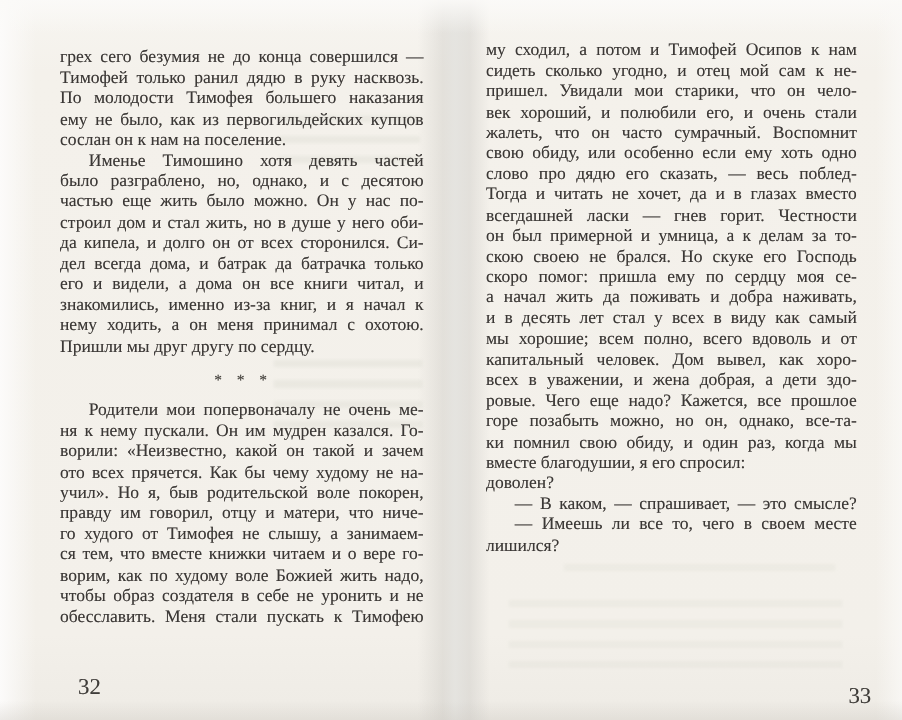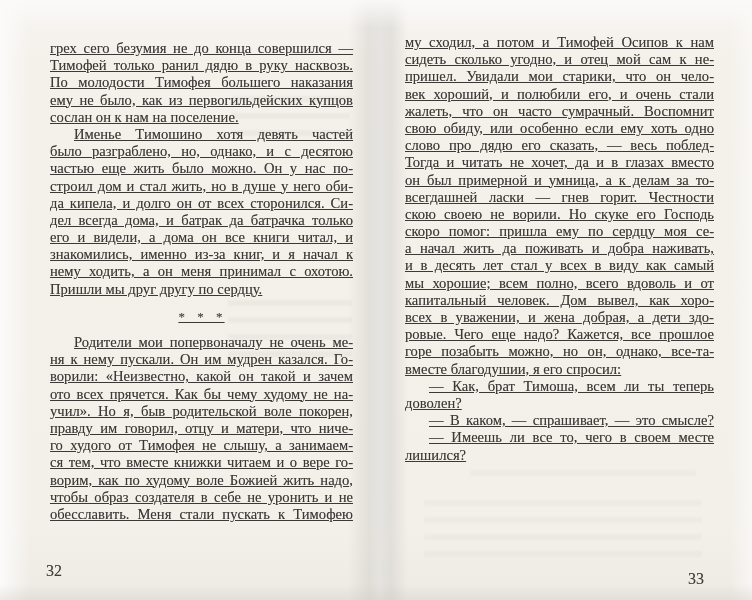--- a/index.html
+++ b/index.html
@@ -24,30 +24,30 @@
   
   .gutter{position:absolute;left:348px;top:0;width:60px;height:100%;
     background:linear-gradient(90deg,
       rgba(180,178,172,0) 0%,
       rgba(183,181,176,.28) 35%,
       rgba(228,227,223,.95) 52%,
       rgba(205,203,199,.45) 72%,
       rgba(185,183,178,0) 100%);}
   
   .text-col{position:absolute;color:var(--text,#3b3836);font-size:14.6px;line-height:17.2px;
-    text-shadow:0 0 .5px rgba(62,56,50,.45);text-decoration:underline;}
+    text-shadow:0 0 .5px rgba(62,56,50,.45);}
   .left-col{left:50px;top:40px;width:303px;}
   .right-col{left:405px;top:34px;width:309px;}
   .line{height:17.2px;text-align:justify;text-align-last:justify;}
   .line.last{text-align-last:left;}
   .line.indent{text-indent:24px;}
   .line.center{text-align:center;text-align-last:center;letter-spacing:2px;word-spacing:5px;
     font-size:13px;margin-top:10px;margin-bottom:9px;color:#46443f;}
-  .pagenum{position:absolute;font-size:16px;color:var(--page_number,#3f3d3a);
-    text-shadow:0 0 .5px rgba(62,56,50,.4);}
+  .pagenum{position:absolute;font-size:19px;color:var(--page_number,#3f3d3a);
+    text-shadow:0 0 .5px rgba(62,56,50,.4);margin-left:19px;}
   .pagenum.pn-left{left:46px;top:562px;}
   .pagenum.pn-right{left:688px;top:570px;}
   
   .ghost{position:absolute;filter:blur(1.3px);opacity:.5;pointer-events:none;
     background:repeating-linear-gradient(180deg,
       rgba(172,178,160,.25) 0 6px,rgba(0,0,0,0) 6px 17px);}
   .g1{left:232px;top:96px;width:118px;height:42px;}
   .g2{left:228px;top:300px;width:124px;height:58px;}
   .g3{left:470px;top:470px;width:226px;height:14px;opacity:.35;}
   .g4{left:424px;top:500px;width:278px;height:58px;opacity:.35;}
@@ -100,33 +100,33 @@
 
   <div class="text-col right-col">
       <div class="line">му сходил, а потом и Тимофей Осипов к нам</div>
       <div class="line">сидеть сколько угодно, и отец мой сам к не-</div>
       <div class="line">пришел. Увидали мои старики, что он чело-</div>
       <div class="line">век хороший, и полюбили его, и очень стали</div>
       <div class="line">жалеть, что он часто сумрачный. Воспомнит</div>
       <div class="line">свою обиду, или особенно если ему хоть одно</div>
       <div class="line">слово про дядю его сказать, — весь поблед-</div>
       <div class="line">Тогда и читать не хочет, да и в глазах вместо</div>
+      <div class="line">всегдашней ласки — гнев горит. Честности</div>
       <div class="line">он был примерной и умница, а к делам за то-</div>
-      <div class="line">всегдашней ласки — гнев горит. Честности</div>
-      <div class="line">скою своею не ворили. Но скуке его Господь</div>
+      <div class="line">скою своею не брался. Но скуке его Господь</div>
       <div class="line">скоро помог: пришла ему по сердцу моя се-</div>
       <div class="line">а начал жить да поживать и добра наживать,</div>
       <div class="line">и в десять лет стал у всех в виду как самый</div>
       <div class="line">мы хорошие; всем полно, всего вдоволь и от</div>
       <div class="line">капитальный человек. Дом вывел, как хоро-</div>
       <div class="line">всех в уважении, и жена добрая, а дети здо-</div>
       <div class="line">ровые. Чего еще надо? Кажется, все прошлое</div>
       <div class="line">горе позабыть можно, но он, однако, все-та-</div>
+      <div class="line">ки помнил свою обиду, и один раз, когда мы</div>
       <div class="line last">вместе благодушии, я его спросил:</div>
-      <div class="line indent">— Как, брат Тимоша, всем ли ты теперь</div>
       <div class="line last">доволен?</div>
       <div class="line indent">— В каком, — спрашивает, — это смысле?</div>
       <div class="line indent">— Имеешь ли все то, чего в своем месте</div>
       <div class="line last">лишился?</div>
     </div>
 
   <div class="pagenum pn-left">32</div>
 
   <div class="pagenum pn-right">33</div>
 

